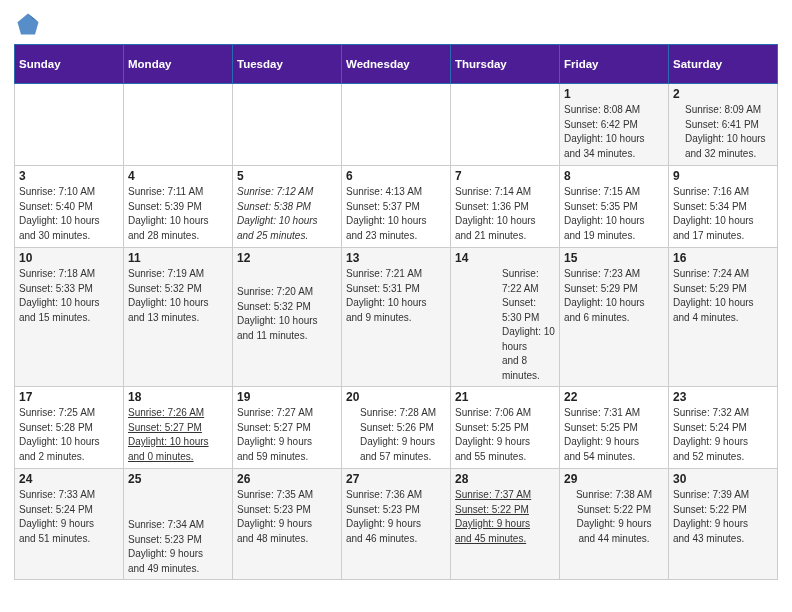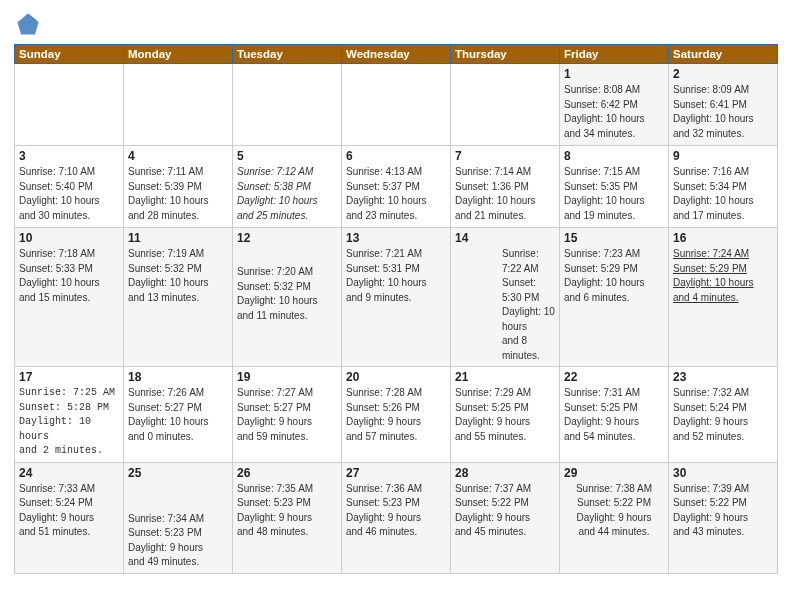--- a/index.html
+++ b/index.html
@@ -51,25 +51,25 @@
     .location {
       font-size: 14px;
       color: #444;
     }
     table {
       width: 100%;
       border-collapse: collapse;
       table-layout: fixed;
     }
     thead th {
-      background: #a16207;
+      background: #4c1d95;
       color: #fff;
       font-size: 11.5px;
       font-weight: bold;
-      padding: 3px 4px;
+      padding: 13px 4px;
       text-align: left;
       border: 1px solid #2a6aaf;
     }
     tbody td {
       border: 1px solid #ccc;
       vertical-align: top;
       padding: 3px 4px;
       font-size: 9.5px;
       color: #333;
       height: 82px;
@@ -137,21 +137,21 @@
           <td class="empty-cell"></td>
           <td>
             <span class="day-num">1</span>
             <div class="day-info" style="white-space: pre-line;">Sunrise: 8:08 AM
 Sunset: 6:42 PM
 Daylight: 10 hours
 and 34 minutes.</div>
           </td>
           <td>
             <span class="day-num">2</span>
-            <div class="day-info" style="white-space: pre-line;">Sunrise: 8:09 AM
+            <div class="day-info" style="white-space: pre-line; margin-left: 12px;">Sunrise: 8:09 AM
 Sunset: 6:41 PM
 Daylight: 10 hours
 and 32 minutes.</div>
           </td>
         </tr>
         <tr>
           <td>
             <span class="day-num">3</span>
             <div class="day-info" style="white-space: pre-line;">Sunrise: 7:10 AM
 Sunset: 5:40 PM
@@ -239,58 +239,58 @@
           </td>
           <td>
             <span class="day-num">15</span>
             <div class="day-info" style="white-space: pre-line;">Sunrise: 7:23 AM
 Sunset: 5:29 PM
 Daylight: 10 hours
 and 6 minutes.</div>
           </td>
           <td>
             <span class="day-num">16</span>
-            <div class="day-info" style="white-space: pre-line; text-decoration: underline;">Sunrise: 7:24 AM
+            <div class="day-info" style="white-space: pre-line;">Sunrise: 7:24 AM
 Sunset: 5:29 PM
 Daylight: 10 hours
 and 4 minutes.</div>
           </td>
         </tr>
         <tr>
           <td>
             <span class="day-num">17</span>
-            <div class="day-info" style="white-space: pre-line; font-family: Liberation Mono, monospace;">Sunrise: 7:25 AM
+            <div class="day-info" style="white-space: pre-line;">Sunrise: 7:25 AM
 Sunset: 5:28 PM
 Daylight: 10 hours
 and 2 minutes.</div>
           </td>
           <td>
             <span class="day-num">18</span>
-            <div class="day-info" style="white-space: pre-line;">Sunrise: 7:26 AM
+            <div class="day-info" style="white-space: pre-line; text-decoration: underline;">Sunrise: 7:26 AM
 Sunset: 5:27 PM
 Daylight: 10 hours
 and 0 minutes.</div>
           </td>
           <td>
             <span class="day-num">19</span>
             <div class="day-info" style="white-space: pre-line;">Sunrise: 7:27 AM
 Sunset: 5:27 PM
 Daylight: 9 hours
 and 59 minutes.</div>
           </td>
           <td>
             <span class="day-num">20</span>
-            <div class="day-info" style="white-space: pre-line;">Sunrise: 7:28 AM
+            <div class="day-info" style="white-space: pre-line; margin-left: 14px;">Sunrise: 7:28 AM
 Sunset: 5:26 PM
 Daylight: 9 hours
 and 57 minutes.</div>
           </td>
           <td>
             <span class="day-num">21</span>
-            <div class="day-info" style="white-space: pre-line;">Sunrise: 7:29 AM
+            <div class="day-info" style="white-space: pre-line;">Sunrise: 7:06 AM
 Sunset: 5:25 PM
 Daylight: 9 hours
 and 55 minutes.</div>
           </td>
           <td>
             <span class="day-num">22</span>
             <div class="day-info" style="white-space: pre-line;">Sunrise: 7:31 AM
 Sunset: 5:25 PM
 Daylight: 9 hours
 and 54 minutes.</div>
@@ -327,21 +327,21 @@
           </td>
           <td>
             <span class="day-num">27</span>
             <div class="day-info" style="white-space: pre-line;">Sunrise: 7:36 AM
 Sunset: 5:23 PM
 Daylight: 9 hours
 and 46 minutes.</div>
           </td>
           <td>
             <span class="day-num">28</span>
-            <div class="day-info" style="white-space: pre-line;">Sunrise: 7:37 AM
+            <div class="day-info" style="white-space: pre-line; text-decoration: underline;">Sunrise: 7:37 AM
 Sunset: 5:22 PM
 Daylight: 9 hours
 and 45 minutes.</div>
           </td>
           <td>
             <span class="day-num">29</span>
             <div class="day-info" style="white-space: pre-line; text-align: center;">Sunrise: 7:38 AM
 Sunset: 5:22 PM
 Daylight: 9 hours
 and 44 minutes.</div>

